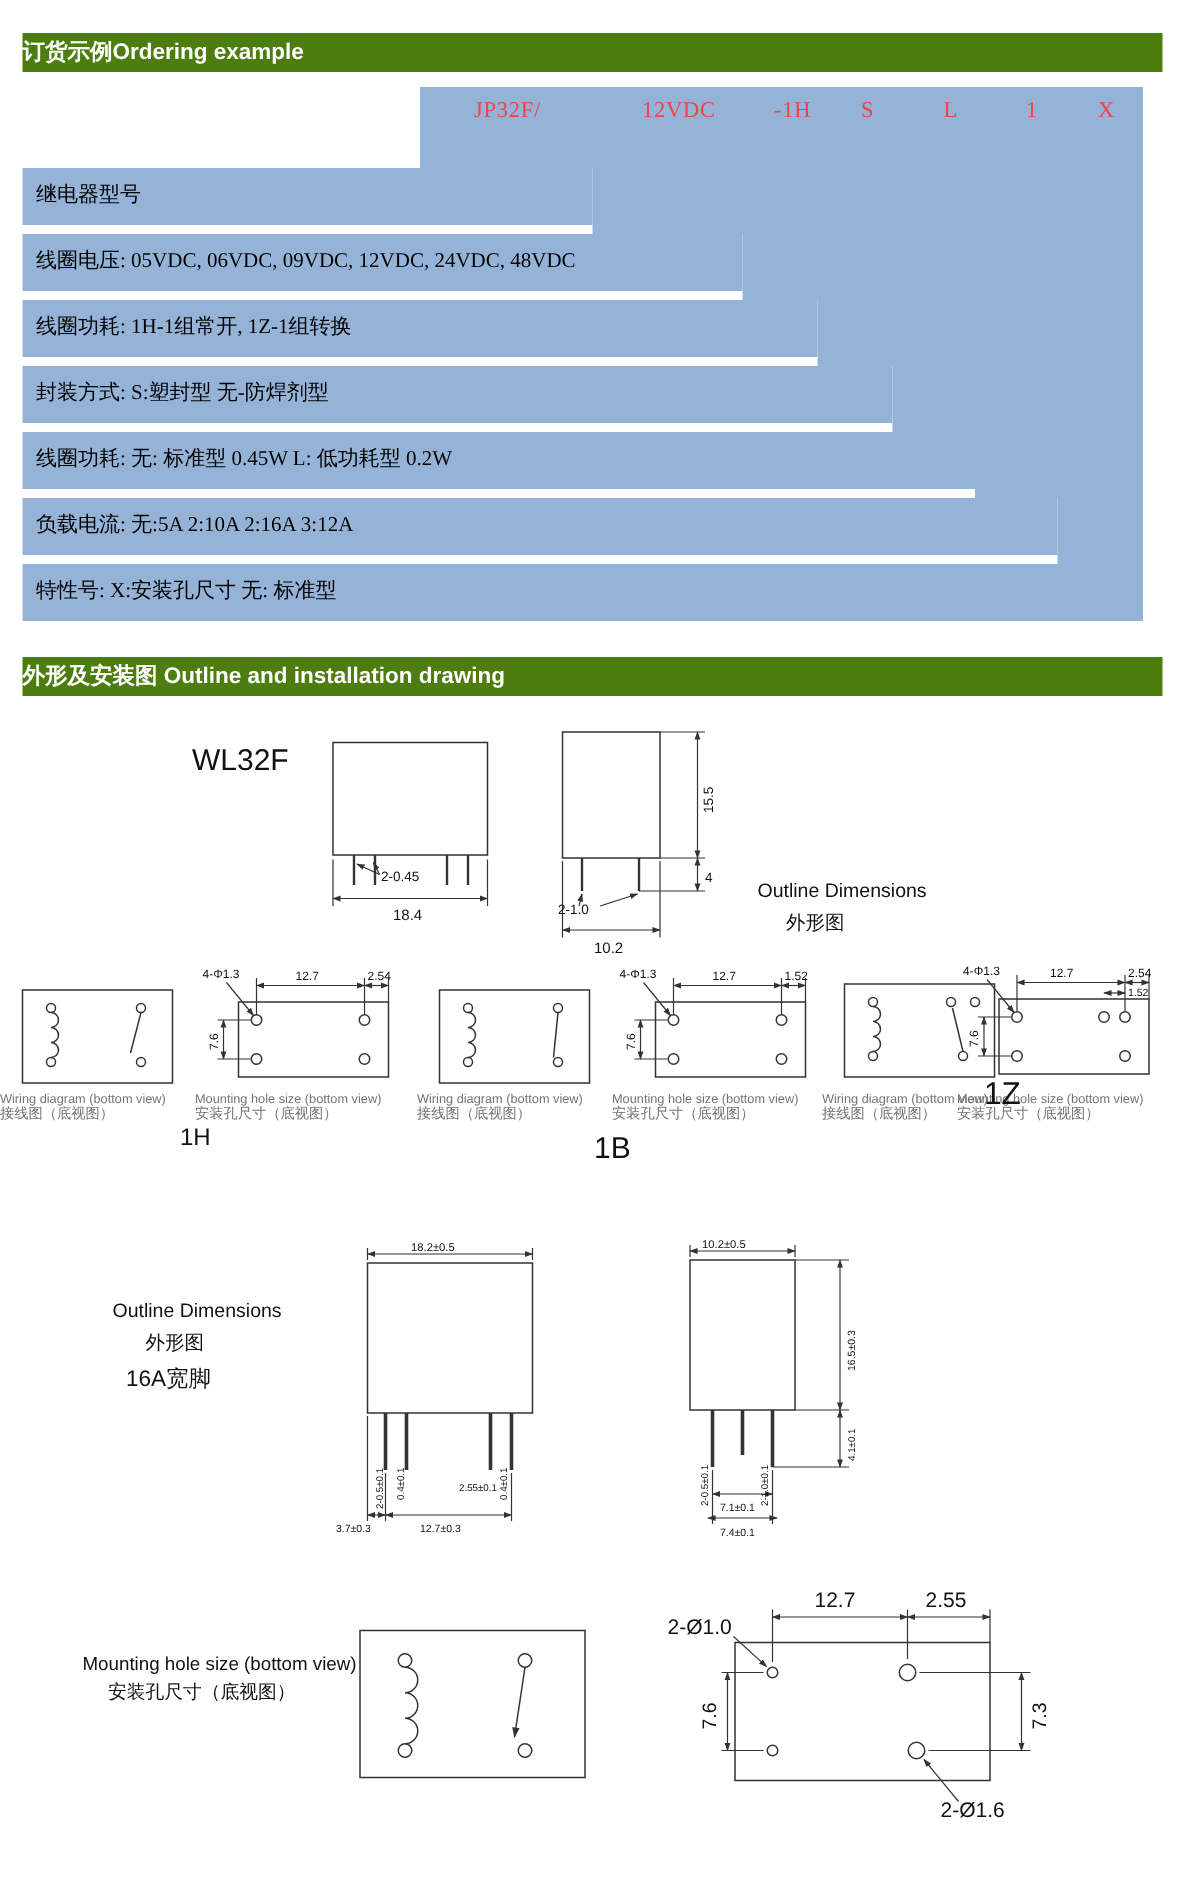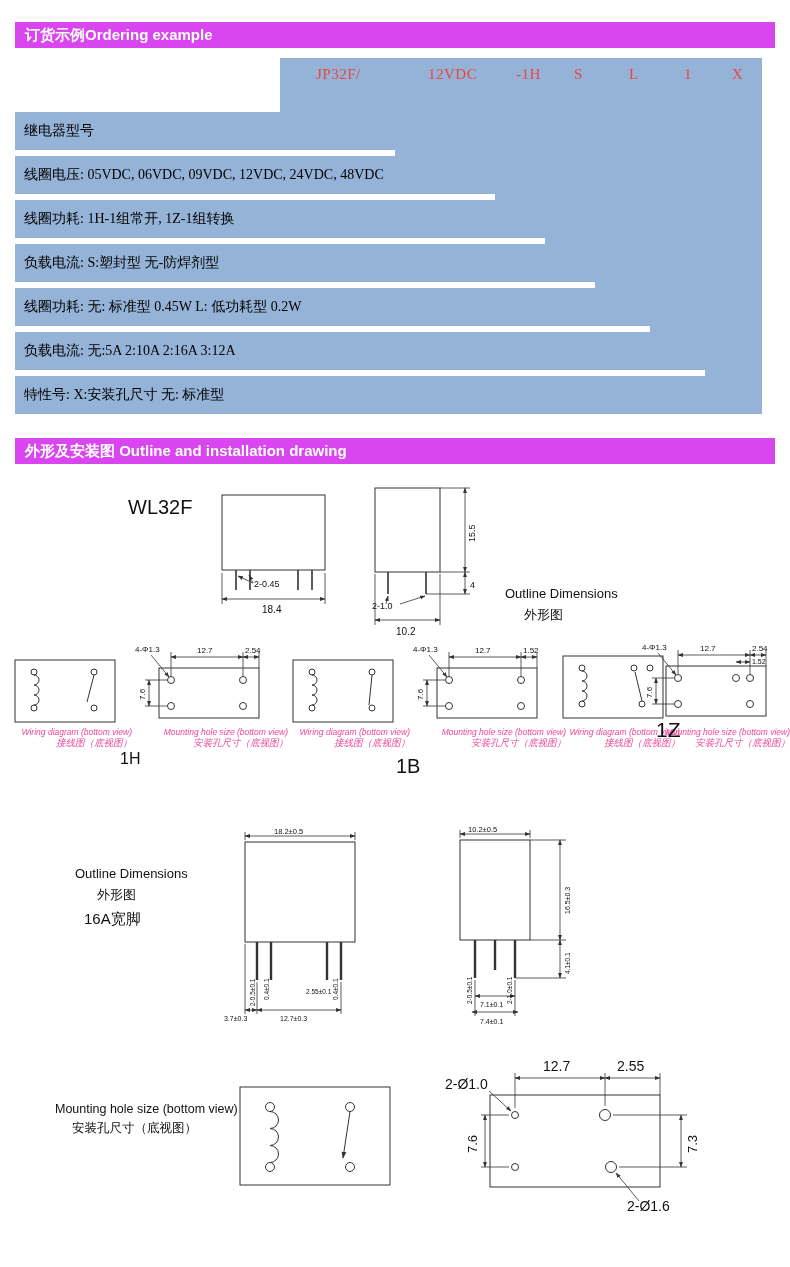--- a/index.html
+++ b/index.html
@@ -1,25 +1,25 @@
 <!DOCTYPE html>
 <html><head>
 <meta charset="utf-8">
 <style>
   html,body{margin:0;padding:0;}
   body{width:790px;height:1267px;position:relative;background:#fff;font-family:"Liberation Serif",serif;overflow:hidden;}
-  .hdr{position:absolute;left:15px;width:760px;height:26px;background:#d946ef;color:#fff;
+  .hdr{position:absolute;left:15px;width:760px;height:26px;background:#4d7c0f;color:#fff;
        font-family:"Liberation Sans",sans-serif;font-weight:bold;font-size:15px;line-height:26px;
-       padding-left:10px;box-sizing:border-box;}
+       box-sizing:border-box;}
   .blk{position:absolute;background:#95B3D7;}
   .band{position:absolute;left:15px;height:38px;background:#95B3D7;font-size:14px;line-height:38px;
         padding-left:9px;white-space:nowrap;color:#000;box-sizing:border-box;}
   .code{position:absolute;font-family:"Liberation Serif",serif;font-size:15px;color:#ef4444;letter-spacing:0.5px;}
   .lbl-sans{position:absolute;font-family:"Liberation Sans",sans-serif;color:#111;white-space:nowrap;}
-  .cap{position:absolute;text-align:right;font-family:"Liberation Sans",sans-serif;color:#ec4899;font-style:italic;}
+  .cap{position:absolute;text-align:left;font-family:"Liberation Sans",sans-serif;color:#737373;}
   .cap .en{font-size:8.5px;line-height:10px;display:block;}
   .cap .zh{font-size:9.5px;line-height:12px;display:block;}
   svg{position:absolute;overflow:visible;}
   svg text{fill:#111;font-family:"Liberation Sans",sans-serif;}
   .ln{stroke:#333;stroke-width:1;fill:none;}
   .thin{stroke:#333;stroke-width:0.8;fill:none;}
   .pin{stroke:#333;stroke-width:1.6;fill:none;}
   .pinw{stroke:#333;stroke-width:2.4;fill:none;}
   .hole{stroke:#333;stroke-width:1;fill:#fff;}
 </style>
@@ -41,21 +41,21 @@
 <div class="blk" style="left:395px;top:112px;width:367px;height:44px"></div>
 <div class="blk" style="left:495px;top:156px;width:267px;height:44px"></div>
 <div class="blk" style="left:545px;top:200px;width:217px;height:44px"></div>
 <div class="blk" style="left:595px;top:244px;width:167px;height:44px"></div>
 <div class="blk" style="left:650px;top:288px;width:112px;height:44px"></div>
 <div class="blk" style="left:705px;top:332px;width:57px;height:44px"></div>
 
 <div class="band" style="top:112px;width:380px">继电器型号</div>
 <div class="band" style="top:156px;width:480px">线圈电压: 05VDC, 06VDC, 09VDC, 12VDC, 24VDC, 48VDC</div>
 <div class="band" style="top:200px;width:530px">线圈功耗: 1H-1组常开, 1Z-1组转换</div>
-<div class="band" style="top:244px;width:580px">负载电流: S:塑封型 无-防焊剂型</div>
+<div class="band" style="top:244px;width:580px">封装方式: S:塑封型 无-防焊剂型</div>
 <div class="band" style="top:288px;width:635px">线圈功耗: 无: 标准型 0.45W L: 低功耗型 0.2W</div>
 <div class="band" style="top:332px;width:690px">负载电流: 无:5A 2:10A 2:16A 3:12A</div>
 <div class="band" style="top:376px;width:747px">特性号: X:安装孔尺寸 无: 标准型</div>
 
 <div class="hdr" style="top:438px">外形及安装图 Outline and installation drawing</div>
 
 <div class="lbl-sans" style="left:128px;top:496px;font-size:20px">WL32F</div>
 
 <svg style="left:205px;top:485px" width="150" height="160" viewBox="0 0 150 160">
   <defs>

